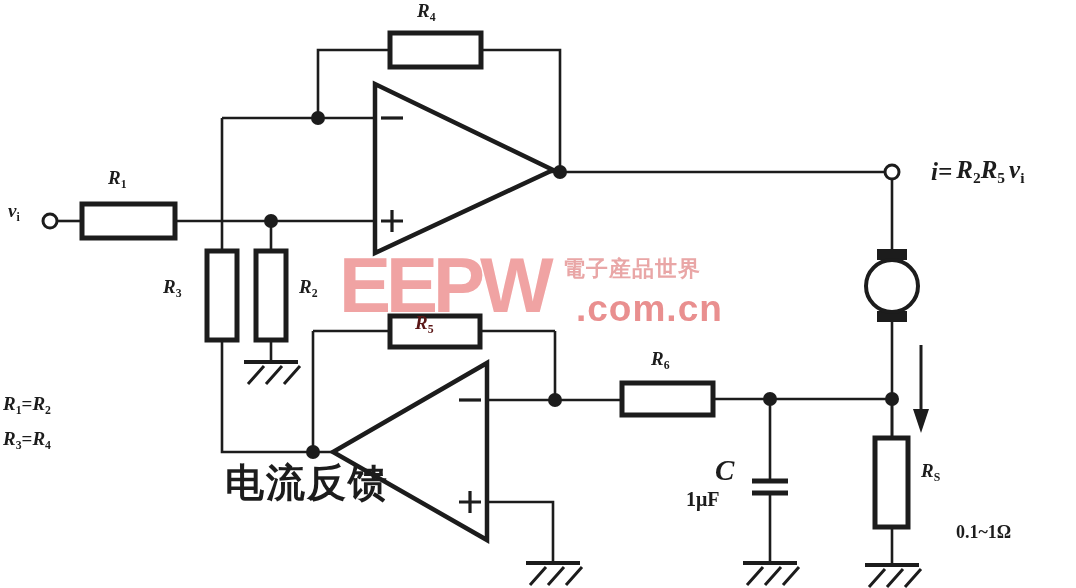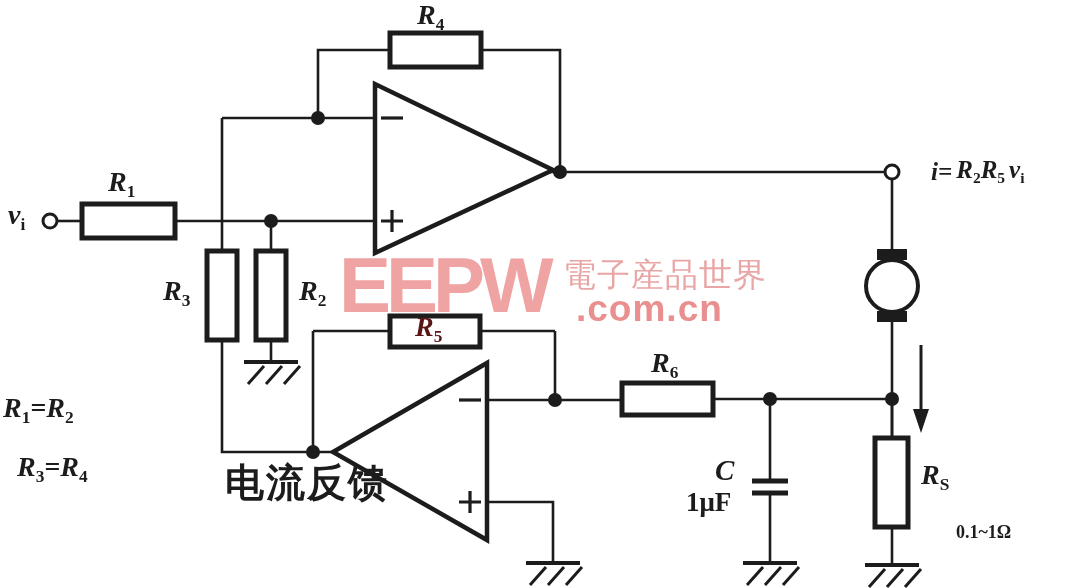--- a/index.html
+++ b/index.html
@@ -1,42 +1,42 @@
 <!DOCTYPE html>
 <html><head>
 <meta charset="utf-8">
 <style>
   html,body{margin:0;padding:0;background:#ffffff;}
   #stage{position:relative;width:1076px;height:588px;background:#ffffff;overflow:hidden;
          font-family:"Liberation Serif",serif;}
   #schem{position:absolute;left:0;top:0;z-index:2;}
   
   .lbl{position:absolute;z-index:3;font-family:"Liberation Serif",serif;font-style:italic;
-       font-weight:700;color:#1c1c1c;font-size:28px;line-height:1;white-space:nowrap;}
+       font-weight:700;color:#1c1c1c;font-size:19px;line-height:1;white-space:nowrap;}
   .lbl sub{font-size:0.62em;font-style:normal;font-weight:700;vertical-align:-0.32em;}
   .lbl .rm{font-style:normal;}
   .maroon{color:#5a1616;}
   
   .cn{position:absolute;z-index:3;font-family:"Liberation Serif",serif;font-weight:700;
       color:#1c1c1c;font-size:28px;line-height:1;white-space:nowrap;letter-spacing:2px;}
   .val{position:absolute;z-index:3;font-family:"Liberation Serif",serif;font-weight:700;
-       color:#1c1c1c;font-size:27px;line-height:1;white-space:nowrap;}
+       color:#1c1c1c;font-size:20px;line-height:1;white-space:nowrap;}
   
   .formula{position:absolute;left:931px;top:156px;z-index:3;display:flex;align-items:center;
            font-family:"Liberation Serif",serif;font-style:italic;font-weight:700;
            color:#1c1c1c;font-size:25px;line-height:1;}
   .formula sub{font-size:0.62em;font-style:normal;vertical-align:-0.32em;}
   .frac{display:inline-flex;flex-direction:column;align-items:center;margin:0 1px;}
   .frac .num,.frac .den{display:block;line-height:1.15;padding:0 3px;}
   .frac .den{border-top:2.5px solid #1c1c1c;}
   
   .wm-logo{position:absolute;left:339px;top:246px;z-index:1;font-family:"Liberation Sans",sans-serif;
            font-weight:900;font-size:78px;line-height:1;letter-spacing:-5px;color:#f0a3a3;}
   .wm-cn{position:absolute;left:563px;top:258px;z-index:1;font-family:cursive,sans-serif;
-         font-weight:400;font-size:33px;line-height:1;letter-spacing:1px;color:#e9a6a6;}
+         font-weight:700;font-size:22px;line-height:1;letter-spacing:1px;color:#e9a6a6;}
   .wm-dom{position:absolute;left:576px;top:290px;z-index:1;font-family:"Liberation Sans",sans-serif;
           font-weight:900;font-size:37px;line-height:1;letter-spacing:1px;color:#e98f8f;}
 </style>
 </head>
 <body>
 
 <div id="stage">
 
   <div class="wm-logo">EEPW</div>
   <div class="wm-cn">電子産品世界</div>
@@ -160,21 +160,21 @@
 
   <span class="val" style="left:686px;top:489px;">1μF</span>
 
   <span class="val" style="left:956px;top:523px;font-size:18px;">0.1~1Ω</span>
 
 
   <span class="cn" style="left:225px;top:467px;font-size:39px;font-family:Liberation Mono, monospace;">电流反馈</span>
 
   <span class="lbl" style="left:3px;top:394px;"><span>R</span><sub>1</sub><span class="rm">=</span><span>R</span><sub>2</sub></span>
 
-  <span class="lbl" style="left:3px;top:453px;margin-left:14px;"><span>R</span><sub>3</sub><span class="rm">=</span><span>R</span><sub>4</sub></span>
+  <span class="lbl" style="left:3px;top:429px;"><span>R</span><sub>3</sub><span class="rm">=</span><span>R</span><sub>4</sub></span>
 
   <span class="formula">
     <span><span>i</span><span class="rm">=</span></span>
     <span class="frac">
       <span class="num"><span>R</span><sub>2</sub><span>R</span><sub>5</sub></span>
     </span>
     <span><span>v</span><sub>i</sub></span>
   </span>
 
 </div>

